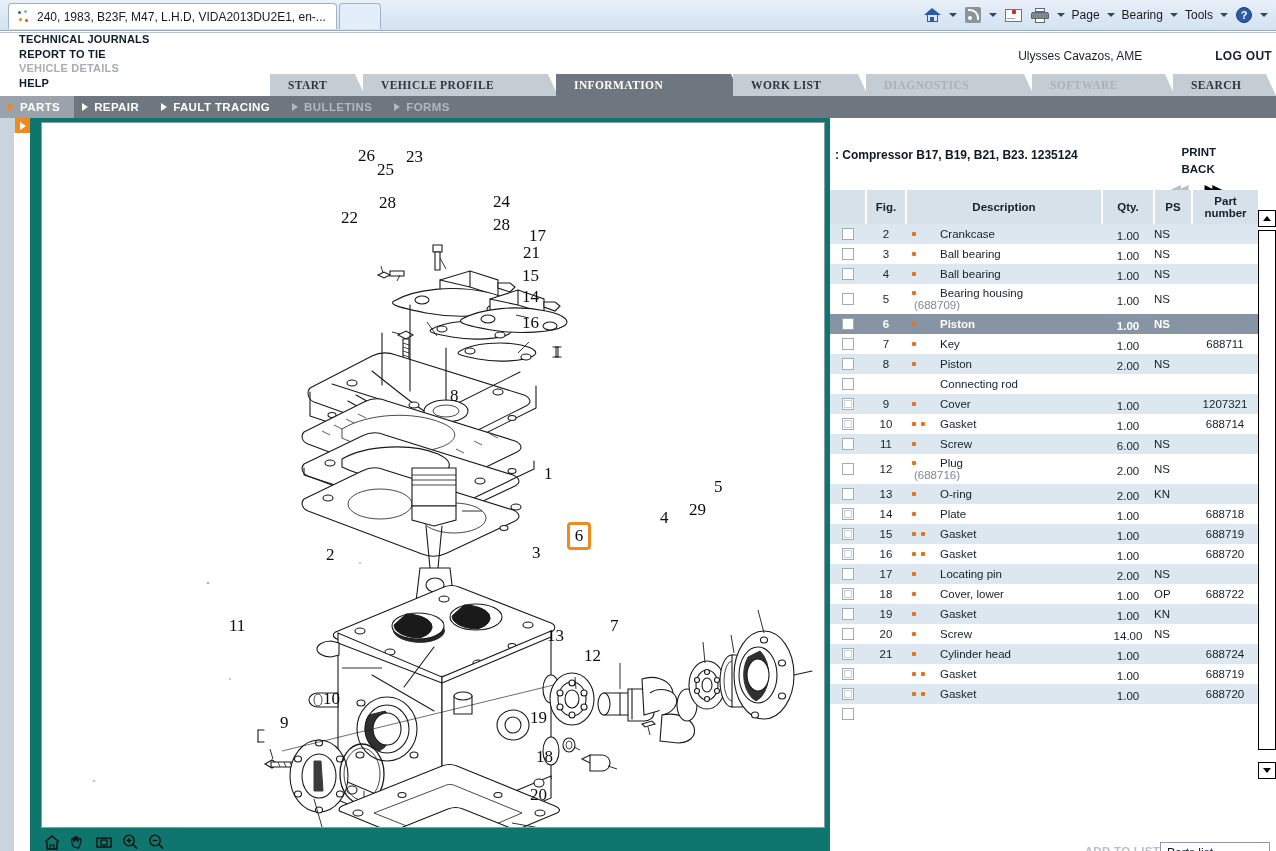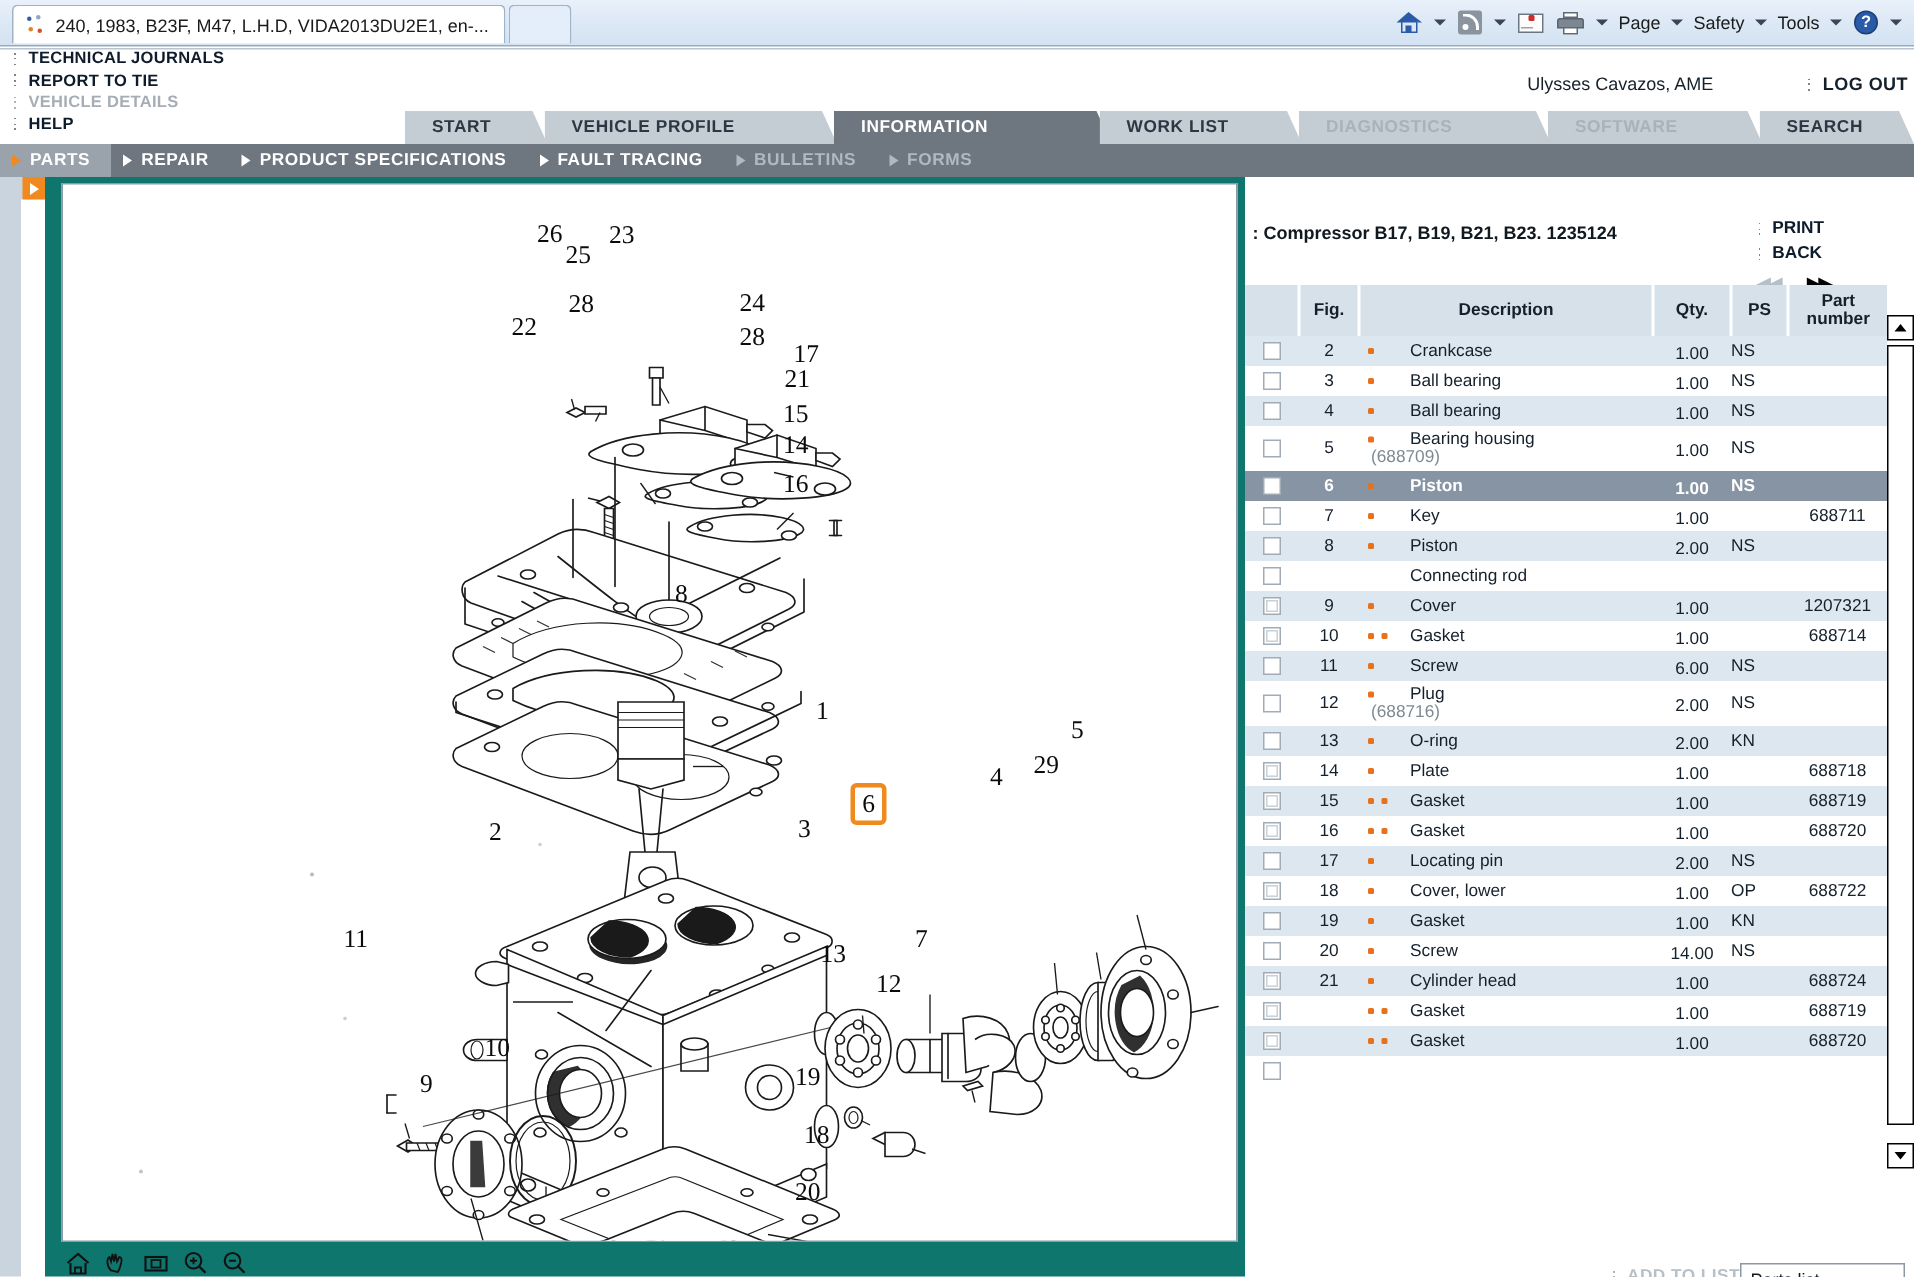--- a/index.html
+++ b/index.html
@@ -106,20 +106,21 @@
     border-bottom: 0;
   }
   .mtab {
     position: absolute; top: 0; height: 22px;
     display: flex; align-items: center; justify-content: flex-start;
     padding-left: 18px;
     font-size: 11.5px; font-weight: bold; letter-spacing: .4px;
     background: #c4ccd4;
     color: #2b3742;
     clip-path: polygon(0 0, calc(100% - 10px) 0, 100% 100%, 0 100%);
+    font-family: Liberation Serif, serif;
   }
   .mtab.active { background: #6e7680; color: #ffffff; }
   .mtab.disabled { color: #a9b2bb; }
 
   
   #sub-nav {
     position: absolute; left: 0; top: 96px; width: 1276px; height: 22px;
     background: #6e7680;
     display: flex; align-items: center;
   }
@@ -291,21 +292,21 @@
     <span class="ci">
         <span class="ico-print">
           <span class="top"></span>
           <span class="mid"></span>
           <span class="bot"></span>
         </span>
       </span>
     <span class="caret"></span>
     <span class="chrome-label">Page</span>
     <span class="caret"></span>
-    <span class="chrome-label">Safety</span>
+    <span class="chrome-label">Bearing</span>
     <span class="caret"></span>
     <span class="chrome-label">Tools</span>
     <span class="caret"></span>
     <span class="ci">
         <span class="ico-help">?</span>
       </span>
     <span class="caret"></span>
   </div>
 </div>
 
@@ -348,24 +349,20 @@
 </div>
 
 <div id="sub-nav">
   <div class="snav active">
     <span class="tri orange"></span>
     <span>PARTS</span>
   </div>
   <div class="snav">
     <span class="tri"></span>
     <span>REPAIR</span>
-  </div>
-  <div class="snav">
-    <span class="tri"></span>
-    <span>PRODUCT SPECIFICATIONS</span>
   </div>
   <div class="snav">
     <span class="tri"></span>
     <span>FAULT TRACING</span>
   </div>
   <div class="snav dim">
     <span class="tri dim"></span>
     <span>BULLETINS</span>
   </div>
   <div class="snav dim">

